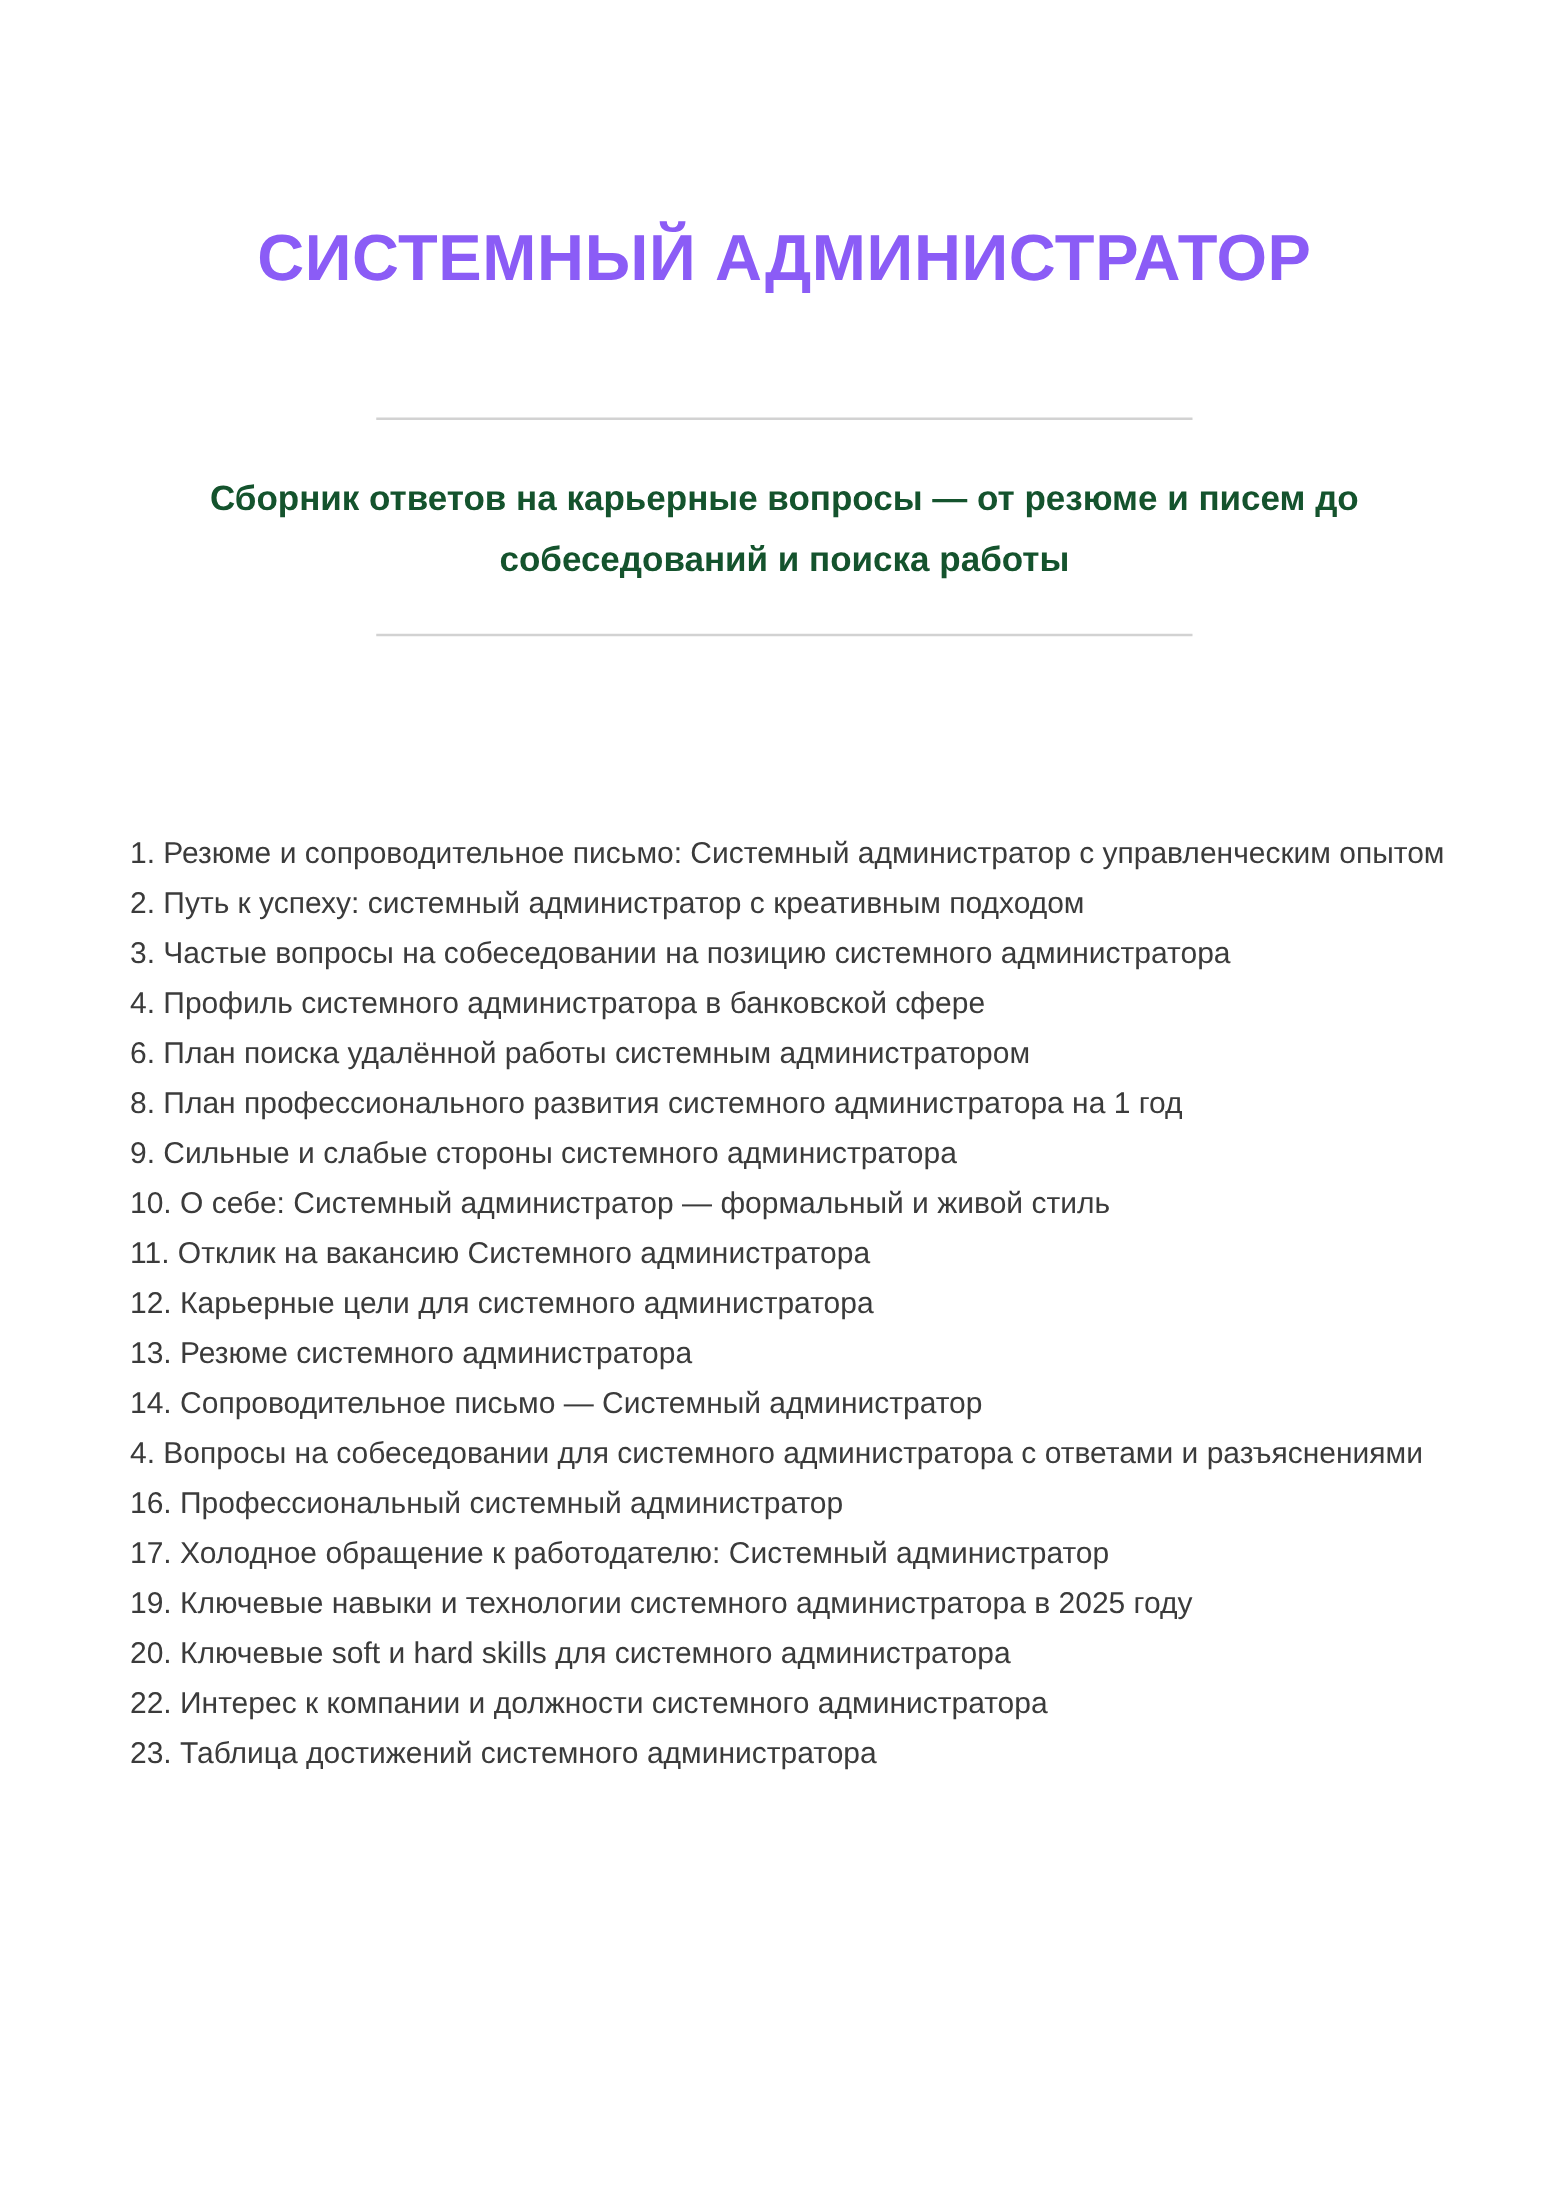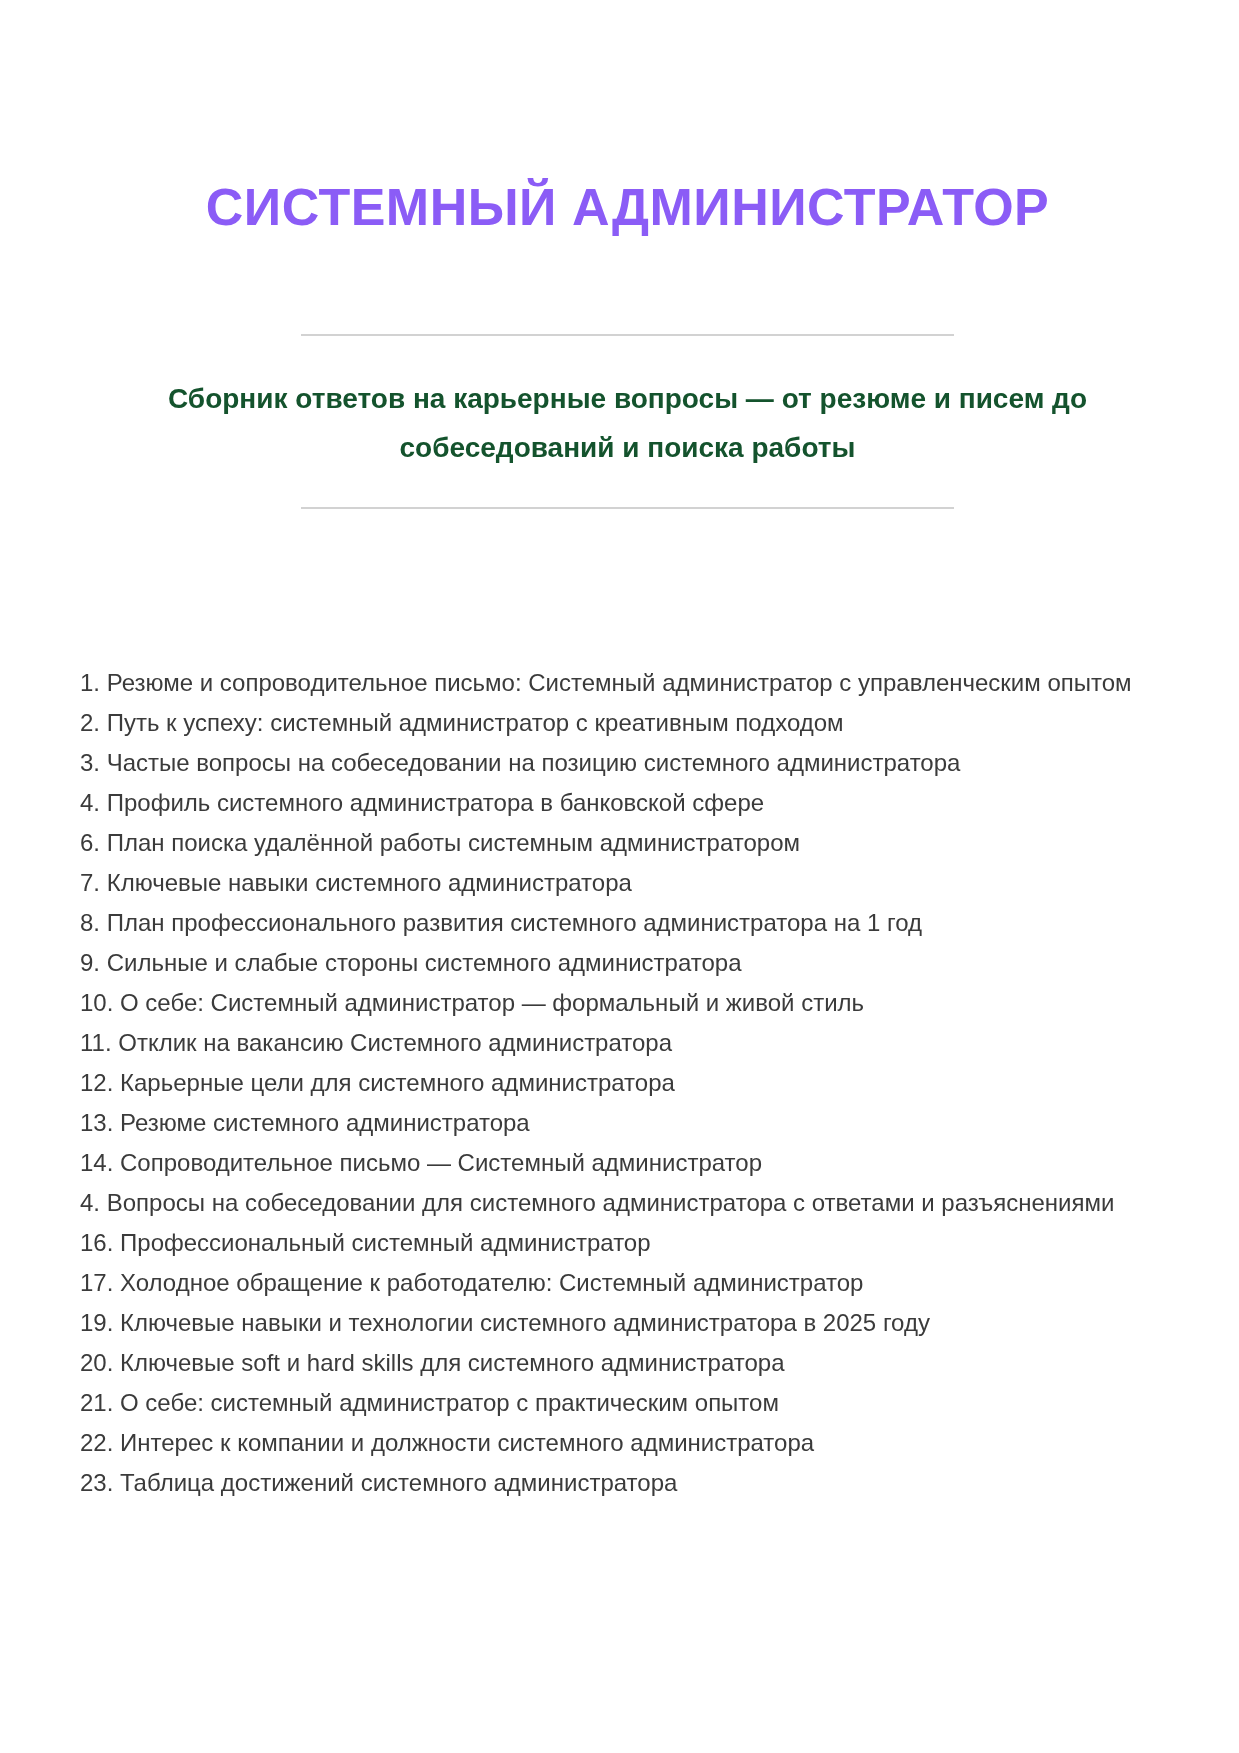--- a/index.html
+++ b/index.html
@@ -42,20 +42,21 @@
     margin: 38px auto 0 auto;
     font-size: 28px;
     line-height: 49px;
     font-weight: 600;
     text-align: center;
     color: #14532d;
     max-width: 1010px;
   }
   .toc {
     margin-top: 154px;
+    margin-left: 24px;
   }
   .toc-item {
     font-size: 24px;
     line-height: 40px;
     font-weight: 400;
     color: #3b3b3b;
     text-align: left;
   }
 </style>
 </head>
@@ -70,31 +71,29 @@
   <div class="doc-subtitle">Сборник ответов на карьерные вопросы — от резюме и писем до собеседований и поиска работы</div>
 
   <div class="divider lower"></div>
 
   <div class="toc">
       <div class="toc-item">1. Резюме и сопроводительное письмо: Системный администратор с управленческим опытом</div>
       <div class="toc-item">2. Путь к успеху: системный администратор с креативным подходом</div>
       <div class="toc-item">3. Частые вопросы на собеседовании на позицию системного администратора</div>
       <div class="toc-item">4. Профиль системного администратора в банковской сфере</div>
       <div class="toc-item">6. План поиска удалённой работы системным администратором</div>
-      <div class="toc-item">7. Ключевые навыки системного администратора</div>
       <div class="toc-item">8. План профессионального развития системного администратора на 1 год</div>
       <div class="toc-item">9. Сильные и слабые стороны системного администратора</div>
       <div class="toc-item">10. О себе: Системный администратор — формальный и живой стиль</div>
       <div class="toc-item">11. Отклик на вакансию Системного администратора</div>
       <div class="toc-item">12. Карьерные цели для системного администратора</div>
       <div class="toc-item">13. Резюме системного администратора</div>
       <div class="toc-item">14. Сопроводительное письмо — Системный администратор</div>
       <div class="toc-item">4. Вопросы на собеседовании для системного администратора с ответами и разъяснениями</div>
       <div class="toc-item">16. Профессиональный системный администратор</div>
       <div class="toc-item">17. Холодное обращение к работодателю: Системный администратор</div>
       <div class="toc-item">19. Ключевые навыки и технологии системного администратора в 2025 году</div>
       <div class="toc-item">20. Ключевые soft и hard skills для системного администратора</div>
-      <div class="toc-item">21. О себе: системный администратор с практическим опытом</div>
       <div class="toc-item">22. Интерес к компании и должности системного администратора</div>
       <div class="toc-item">23. Таблица достижений системного администратора</div>
     </div>
 
 </div>
 
 </body></html>

